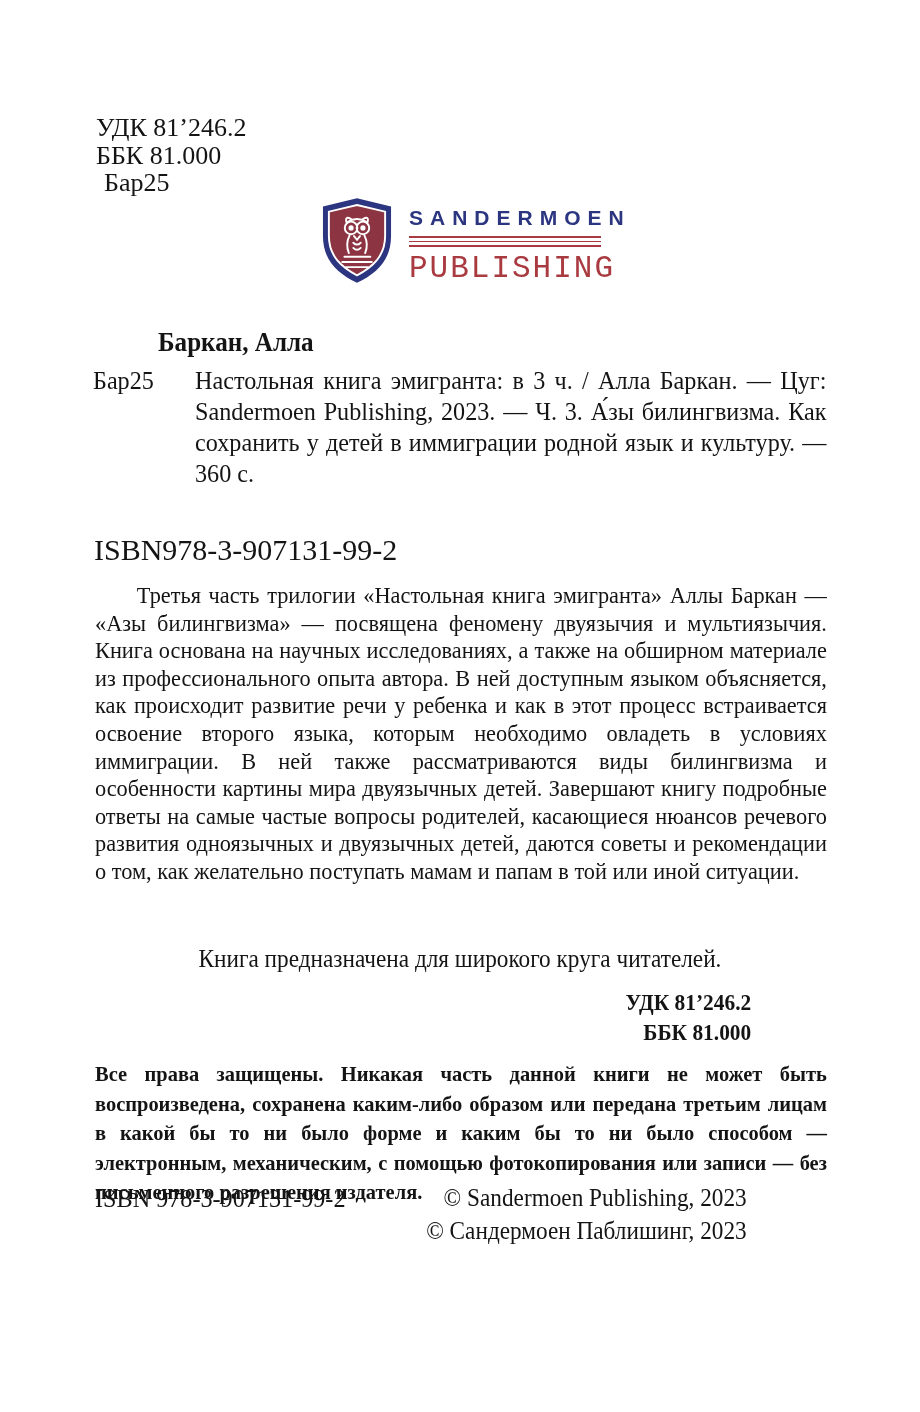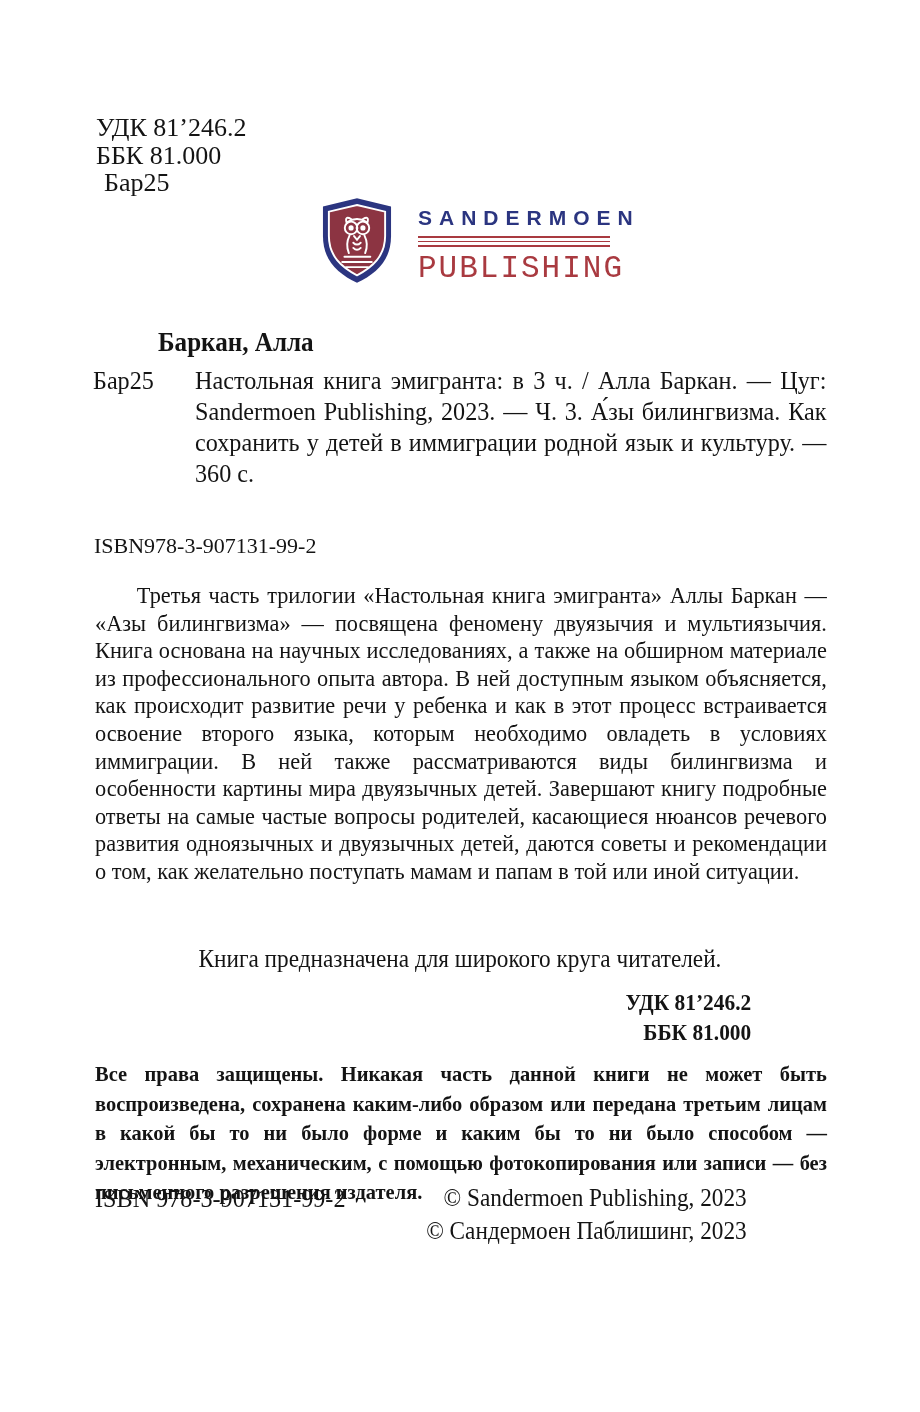--- a/index.html
+++ b/index.html
@@ -10,35 +10,35 @@
     padding-left:41px;
   }
   
   .cond  {transform:scaleX(.93);transform-origin:0 0;}
   .cond-r{transform:scaleX(.93);transform-origin:100% 0;}
   .cond-c{transform:scaleX(.93);transform-origin:50% 0;}
 
   .top-cls{position:absolute;left:96px;top:114px;font-size:26px;line-height:27.5px;}
   .top-cls .sign{padding-left:8px;}
 
-  .logo{position:absolute;left:320px;top:197px;display:flex;gap:24px;}
+  .logo{position:absolute;left:320px;top:197px;display:flex;gap:15px;}
   .shield-svg{width:74px;height:87px;display:block;}
   .logo-text{padding-top:9px;font-family:"Liberation Sans","DejaVu Sans",sans-serif;}
   .logo-name{font-size:21px;letter-spacing:7px;color:var(--navy,#2b3580);font-weight:600;white-space:nowrap;}
   .logo-rules{width:192px;margin:6px 0 4px 0;}
   .logo-rules i{display:block;height:2px;background:var(--red,#ab3a40);margin-bottom:3px;}
   .logo-rules i.mid{height:1px;}
   .logo-rules i:last-child{margin-bottom:0;}
   .logo-sub{font-size:31px;letter-spacing:2px;color:var(--red,#ab3a40);white-space:nowrap;font-family:Liberation Mono, monospace;}
 
   .cat-author{position:absolute;left:158px;top:327px;font-size:27px;font-weight:700;}
   .cat-code{position:absolute;left:93px;top:366px;font-size:26px;}
   .cat-entry{position:absolute;left:195px;top:365px;width:679px;font-size:26px;line-height:31px;text-align:justify;}
 
-  .isbn-top{position:absolute;left:94px;top:533px;font-size:22px;}
+  .isbn-top{position:absolute;left:94px;top:533px;font-size:30px;}
 
   .annot{position:absolute;left:95px;top:582px;width:787px;font-size:24px;line-height:27.6px;
          text-align:justify;text-indent:45px;}
   .audience{position:absolute;left:0;top:945px;width:920px;text-align:center;font-size:25px;}
 
   .cls-bottom{position:absolute;right:94px;top:988px;font-size:23px;font-weight:700;
               line-height:30px;text-align:right;}
 
   .rights{position:absolute;left:95px;top:1059px;width:787px;font-size:22px;line-height:29.5px;
           font-weight:700;text-align:justify;}

